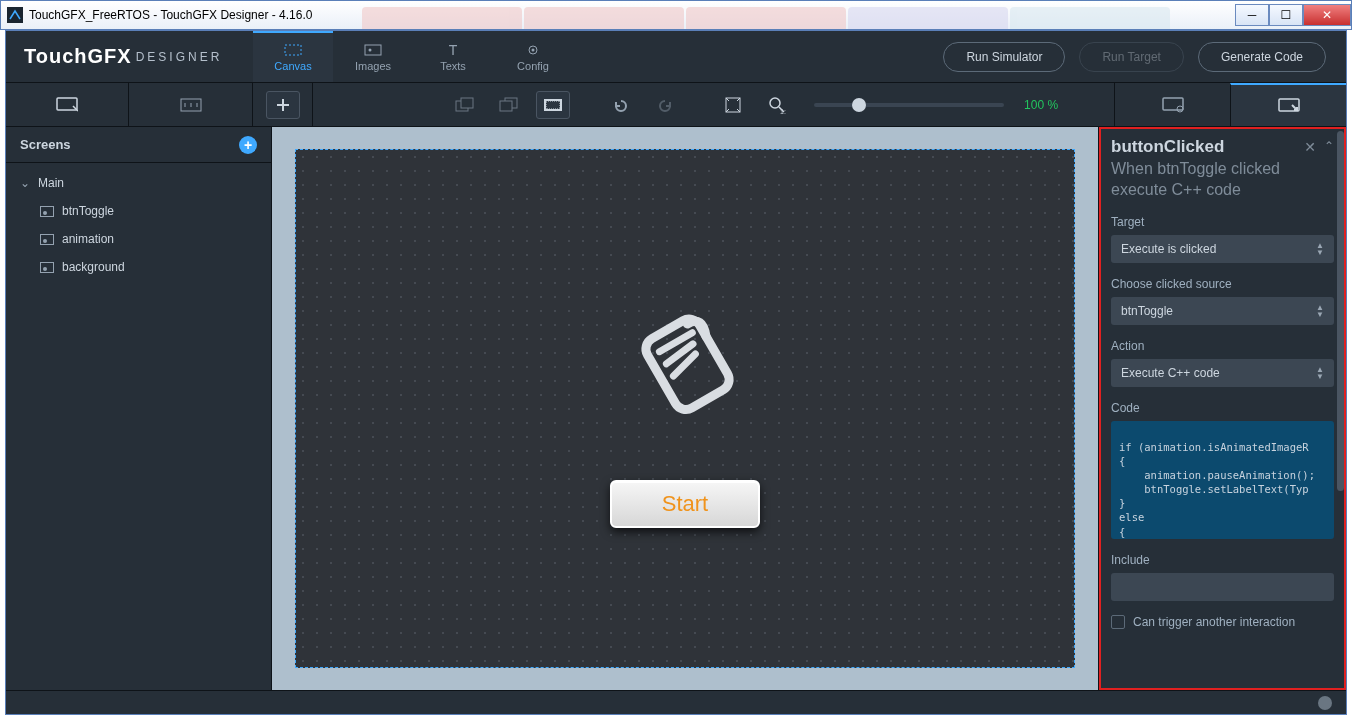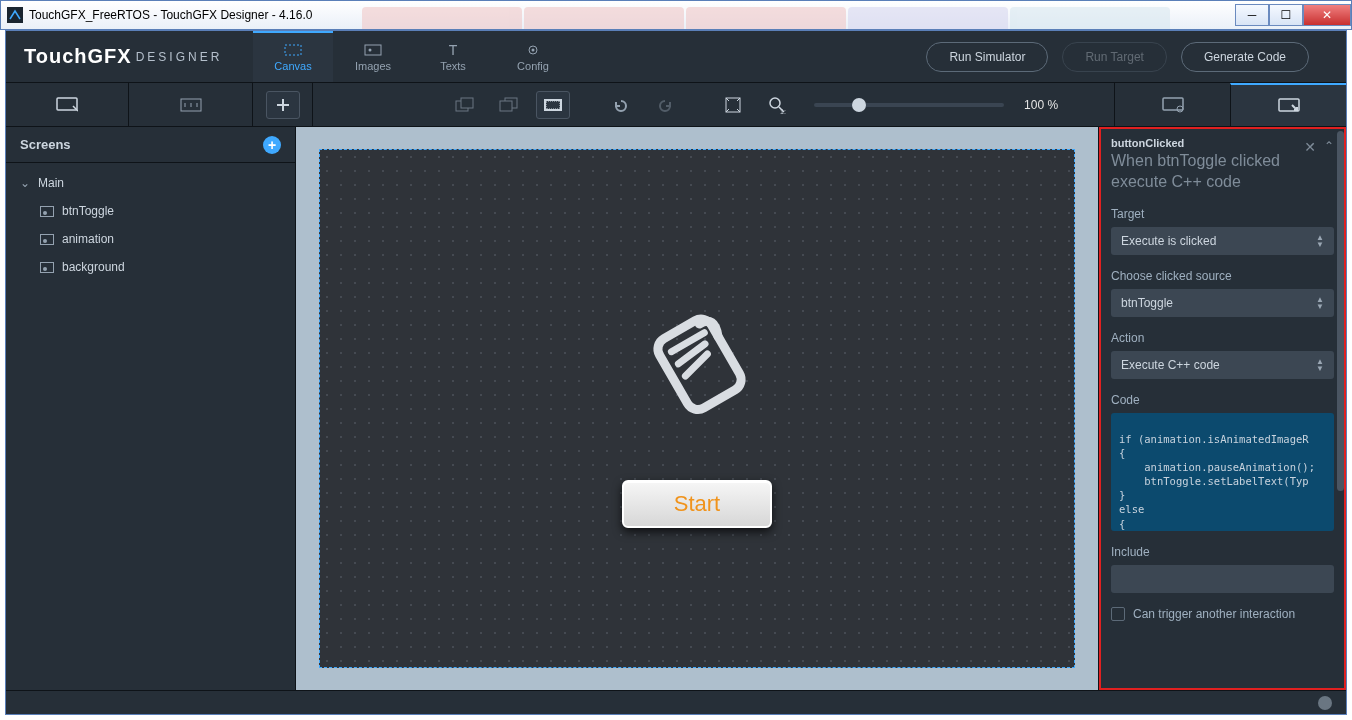--- a/index.html
+++ b/index.html
@@ -25,65 +25,65 @@
 .menubar span { cursor:default; }
 
 
 .brandrow { height:52px; background:#262f38; display:flex; align-items:stretch; border-bottom:1px solid #0e1318; }
 .brand { width:247px; display:flex; align-items:center; color:#fff; font-size:20px; padding-left:18px; letter-spacing:1px; }
 .brand b { font-weight:800; }
 .brand .sub { font-size:12px; color:#b5c0cc; letter-spacing:3px; margin-left:4px; }
 .modes { display:flex; }
 .mode { width:80px; display:flex; flex-direction:column; align-items:center; justify-content:center; color:#94a2b0; font-size:11px; gap:3px; cursor:pointer; border-top:2px solid transparent; }
 .mode.active { color:#3fa9ff; border-top-color:#3fa9ff; background:#2b3540; }
-.actions { margin-left:auto; display:flex; align-items:center; gap:14px; padding-right:37px; }
+.actions { margin-left:auto; display:flex; align-items:center; gap:14px; padding-right:20px; }
 .pillbtn { height:30px; padding:0 22px; border:1px solid #5c6a78; border-radius:15px; color:#cdd6df; font-size:12px; display:flex; align-items:center; background:transparent; cursor:pointer; }
 .pillbtn.disabled { opacity:.35; }
 
 
 .toolrow { height:44px; background:#262f38; display:flex; align-items:stretch; border-bottom:1px solid #0e1318; }
 .toolrow .seg { display:flex; align-items:center; justify-content:center; border-right:1px solid #0e1318; }
 .toolrow .seg.w1 { width:123px; }
 .toolrow .seg.w2 { width:124px; }
 .toolrow .seg.w3 { width:60px; }
 .toolrow .center { flex:1; display:flex; align-items:center; gap:10px; padding:0 12px; }
 .tbtn { width:34px; height:28px; display:flex; align-items:center; justify-content:center; color:#9aa7b4; border-radius:3px; cursor:pointer; }
 .tbtn.framed { border:1px solid #4a5562; background:#2b3540; }
 .slider { flex:0 0 190px; height:4px; background:#3a4552; border-radius:2px; position:relative; margin:0 10px; }
 .slider .thumb { position:absolute; left:20%; top:-5px; width:14px; height:14px; border-radius:50%; background:#cdd6df; }
-.zoompct { color:#e5e5e5; font-size:12px; }
+.zoompct { color:#22c55e; font-size:12px; }
 .toolrow .right { margin-left:auto; display:flex; }
 .toolrow .right .seg { width:116px; border-left:1px solid #0e1318; border-right:none; }
 .toolrow .right .seg.active { border-top:2px solid #3fa9ff; background:#2b3540; }
 
 
 .main { flex:1; display:flex; min-height:0; background:#12181f; position:relative; }
 
 
-.leftpanel { width:290px; background:#262f38; display:flex; flex-direction:column; border-right:1px solid #0e1318; }
+.leftpanel { width:266px; background:#262f38; display:flex; flex-direction:column; border-right:1px solid #0e1318; }
 .lph { height:36px; display:flex; align-items:center; padding:0 14px; color:#cdd6df; font-size:13px; font-weight:600; border-bottom:1px solid #0e1318; }
 .lph .add { margin-left:auto; width:18px; height:18px; border-radius:50%; background:#3fa9ff; color:#fff; display:flex; align-items:center; justify-content:center; font-size:14px; cursor:pointer; }
 .tree { padding:6px 0; font-size:12px; color:#cdd6df; }
 .tree .row { height:28px; display:flex; align-items:center; padding-left:14px; gap:8px; cursor:default; }
 .tree .row.indent { padding-left:34px; }
 .tree .chev { width:10px; color:#94a2b0; }
 .tree .pic { width:14px; height:11px; border:1px solid #94a2b0; position:relative; }
 .tree .pic::after { content:""; position:absolute; left:2px; bottom:1px; width:4px; height:4px; background:#94a2b0; border-radius:50%; }
 
 
 .canvaswrap { flex:1; background:#aebfcd; position:relative; }
 .artboard { position:absolute; left:23px; top:22px; right:23px; bottom:22px; border:1px dashed #3fa9ff; background:#2f3339; background-image:radial-gradient(#454a52 1px,transparent 1px); background-size:14px 14px; display:flex; flex-direction:column; align-items:center; justify-content:center; }
 .touchicon { width:140px; height:140px; display:flex; align-items:center; justify-content:center; }
 .startbtn { margin-top:50px; width:150px; height:48px; border-radius:6px; border:2px solid #fff; background:linear-gradient(#f6f6f6,#d7d7d7); box-shadow:0 4px 10px rgba(0,0,0,.7),inset 0 1px 0 #fff; color:#f0931c; font-size:22px; font-weight:400; display:flex; align-items:center; justify-content:center; }
 
 
 .rightpanel { width:248px; background:#262f38; border-left:1px solid #0e1318; position:relative; overflow:hidden; }
 .rhl { position:absolute; inset:0; border:2px solid #e02020; pointer-events:none; }
 .rp-inner { padding:10px 12px; color:#cdd6df; font-size:12px; }
-.intname { font-weight:700; font-size:11px; }
+.intname { font-weight:700; font-size:17px; }
 .intdesc { color:#7f8c99; font-size:16px; margin-top:2px; line-height:1.3; }
 .intclose { position:absolute; right:30px; top:12px; color:#7f8c99; font-size:14px; cursor:pointer; }
 .intcol { position:absolute; right:12px; top:12px; color:#7f8c99; font-size:12px; cursor:pointer; }
 .lbl { margin-top:14px; color:#9fb0c0; font-size:12px; }
 .sel { margin-top:6px; height:28px; background:#3c4753; border-radius:3px; display:flex; align-items:center; padding:0 10px; position:relative; cursor:pointer; }
 .sel .spn { width:20px; text-align:center; color:#9aa7b4; position:absolute; right:4px; top:0; height:100%; display:flex; flex-direction:column; justify-content:center; font-size:8px; line-height:7px; }
 .codebox { margin-top:6px; background:#0c4a6e; border-radius:3px; padding:19px 8px; font-family:Consolas,monospace; font-size:10.5px; color:#c8d3de; white-space:pre; overflow:hidden; line-height:1.35; height:118px; }
 .inputbox { margin-top:6px; height:28px; background:#3c4753; border-radius:3px; }
 .chk { margin-top:14px; display:flex; align-items:center; gap:8px; color:#9fb0c0; font-size:12px; cursor:pointer; }
 .chk .box { width:14px; height:14px; border:1px solid #5c6a78; border-radius:2px; }

